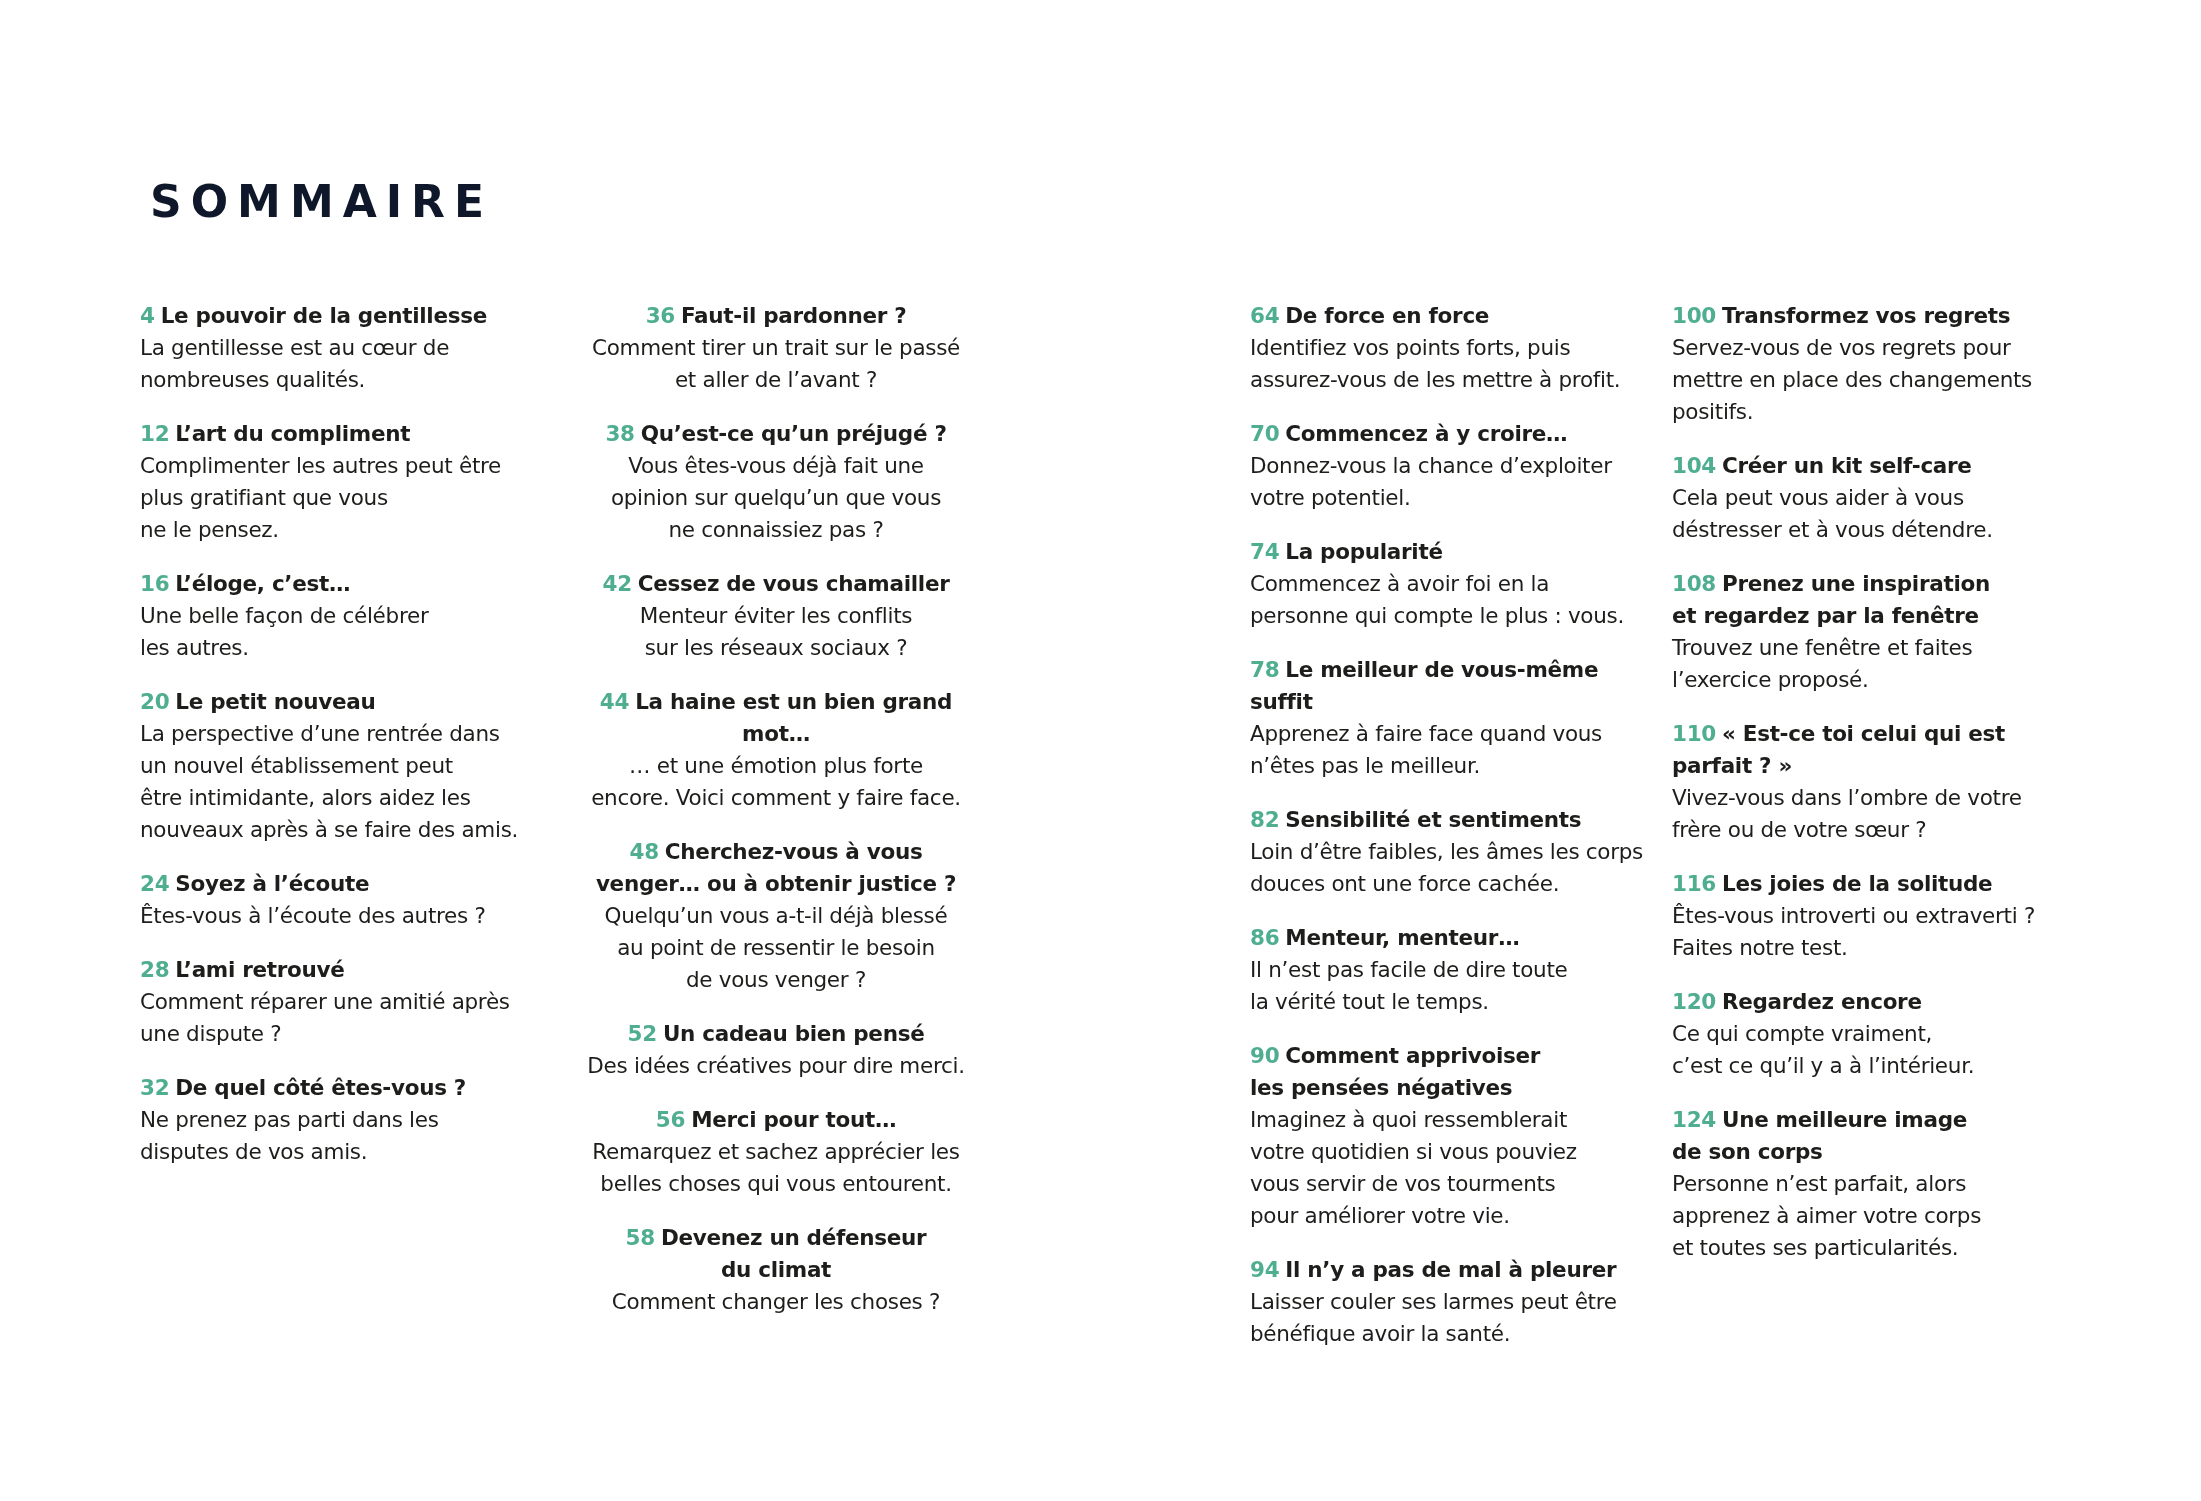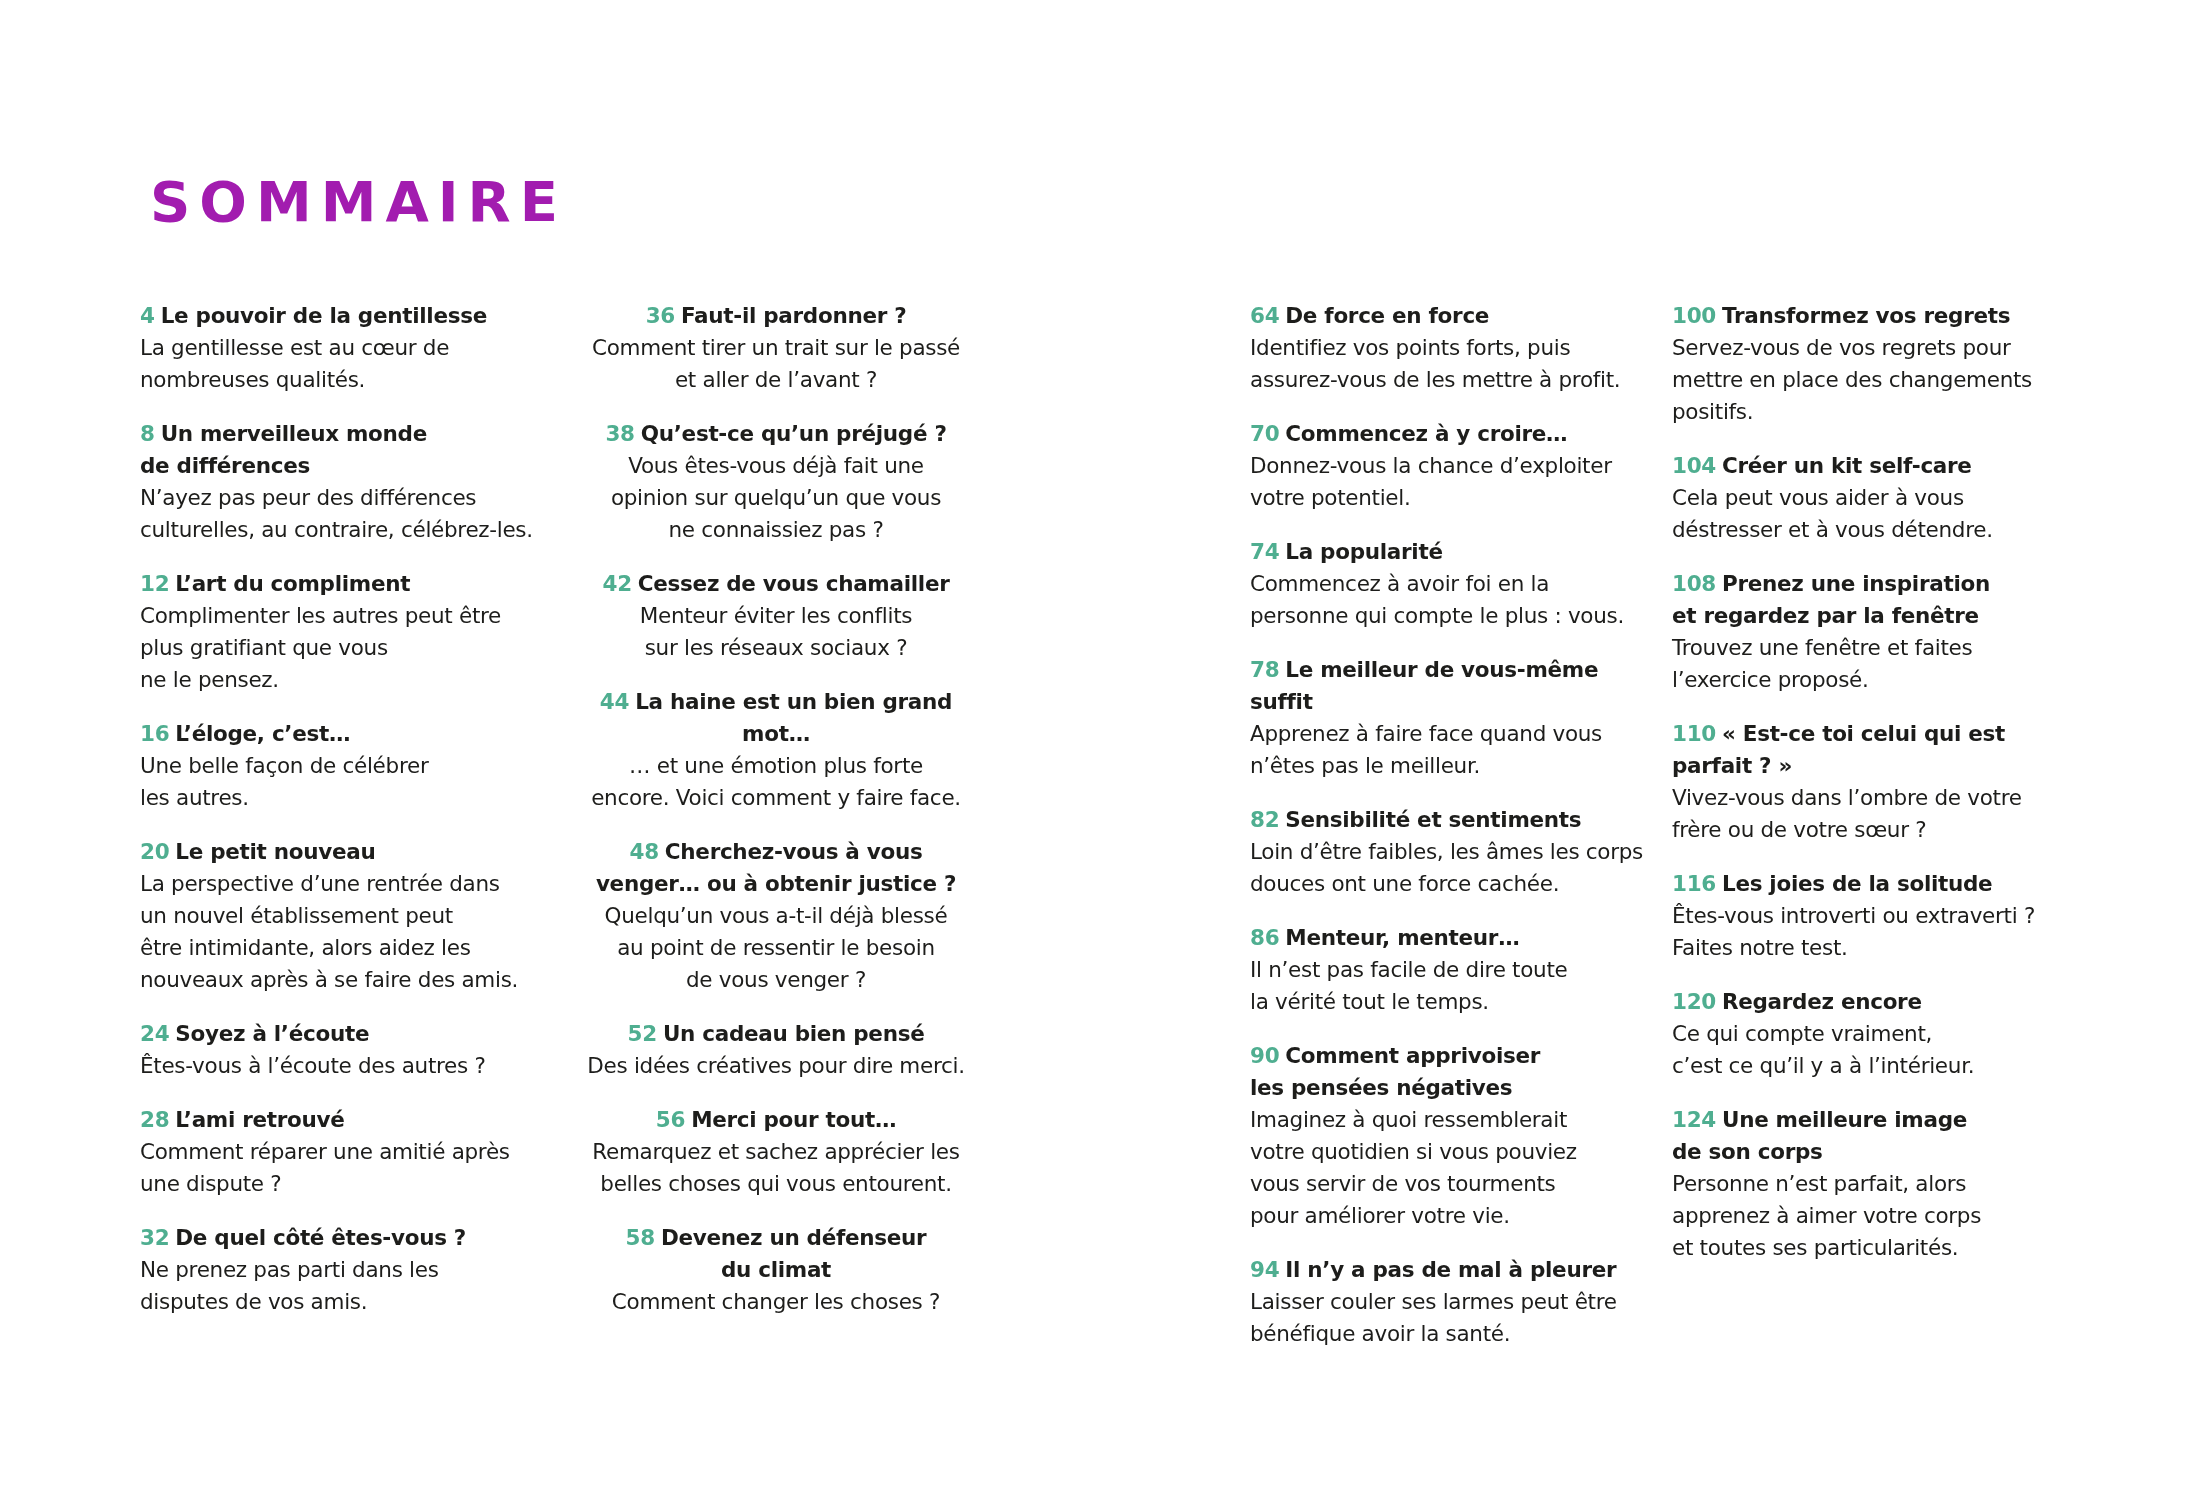--- a/index.html
+++ b/index.html
@@ -1,44 +1,38 @@
 <!DOCTYPE html>
 <html><head>
 <meta charset="utf-8">
 <style>
   html, body { margin:0; padding:0; background:#ffffff; }
   body { width:2201px; height:1501px; position:relative; overflow:hidden;
          font-family:"DejaVu Sans", "Liberation Sans", sans-serif; color:#1d1d1b; }
   .title { position:absolute; left:150px; top:172px; margin:0;
            font-family:"DejaVu Sans", sans-serif; font-weight:bold;
-           font-size:56px; letter-spacing:9px; color:#a21caf; line-height:60px; }
+           font-size:44px; letter-spacing:9px; color:#0f172a; line-height:60px; }
   .col { position:absolute; top:300px; width:410px; }
   .col1 { left:140px; } .col2 { left:571px;text-align:center; } .col3 { left:1250px; } .col4 { left:1672px; }
   .entry { margin:0 0 22px 0; font-size:21.5px; line-height:32px; letter-spacing:-0.3px; }
   .entry .head { font-weight:bold; }
   .entry .num { color:#4fae90; font-weight:bold; margin-right:6px; }
   .entry .desc { display:block; font-weight:normal; }
   .entry .line { display:block; }
 </style>
 </head>
 <body>
 
 <h1 class="title">SOMMAIRE</h1>
 
 <div class="col col1">
     <div class="entry">
       <span class="line head"><span class="num">4</span><span>Le pouvoir de la gentillesse</span></span>
       <span class="line desc">La gentillesse est au cœur de</span>
       <span class="line desc">nombreuses qualités.</span>
-    </div>
-    <div class="entry">
-      <span class="line head"><span class="num">8</span><span>Un merveilleux monde</span></span>
-      <span class="line head"><span>de différences</span></span>
-      <span class="line desc">N’ayez pas peur des différences</span>
-      <span class="line desc">culturelles, au contraire, célébrez-les.</span>
     </div>
     <div class="entry">
       <span class="line head"><span class="num">12</span><span>L’art du compliment</span></span>
       <span class="line desc">Complimenter les autres peut être</span>
       <span class="line desc">plus gratifiant que vous</span>
       <span class="line desc">ne le pensez.</span>
     </div>
     <div class="entry">
       <span class="line head"><span class="num">16</span><span>L’éloge, c’est…</span></span>
       <span class="line desc">Une belle façon de célébrer</span>

